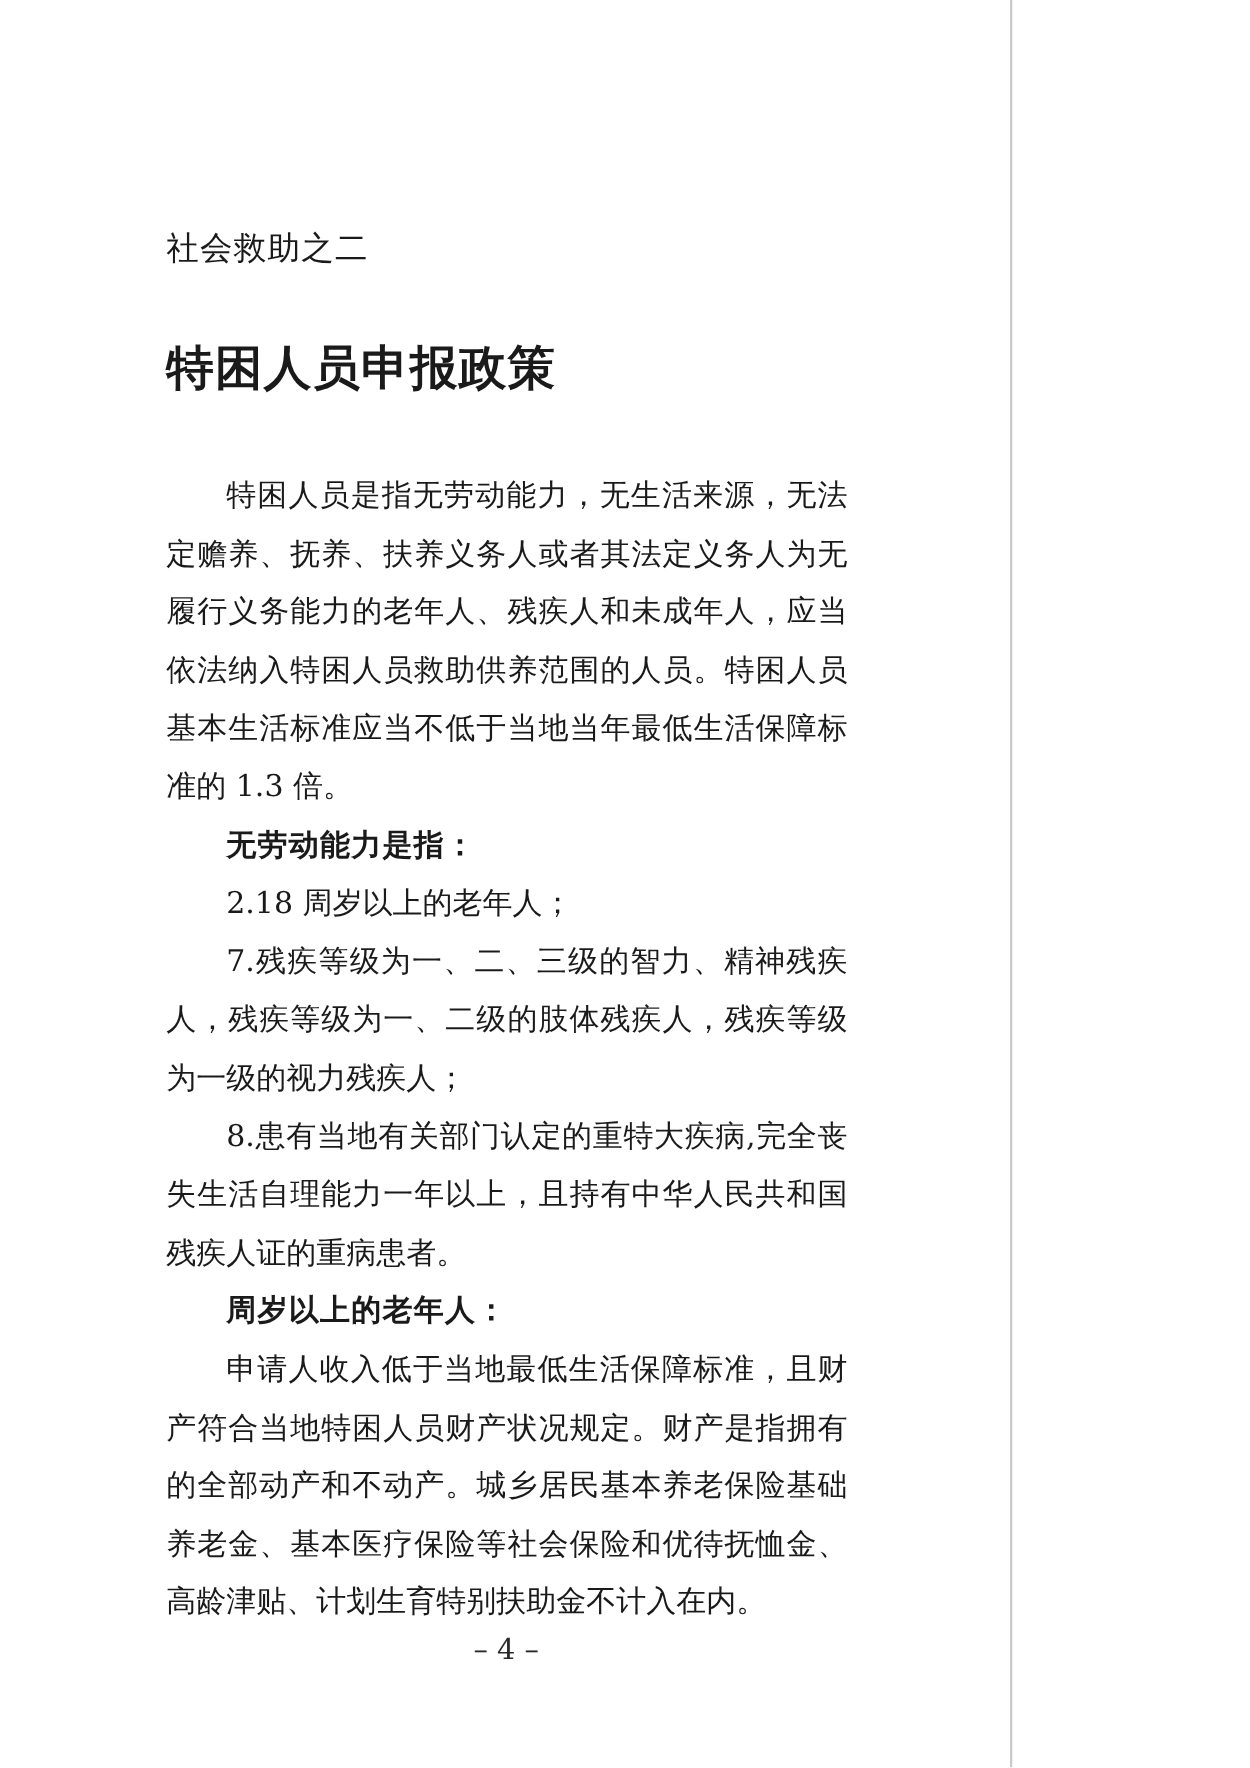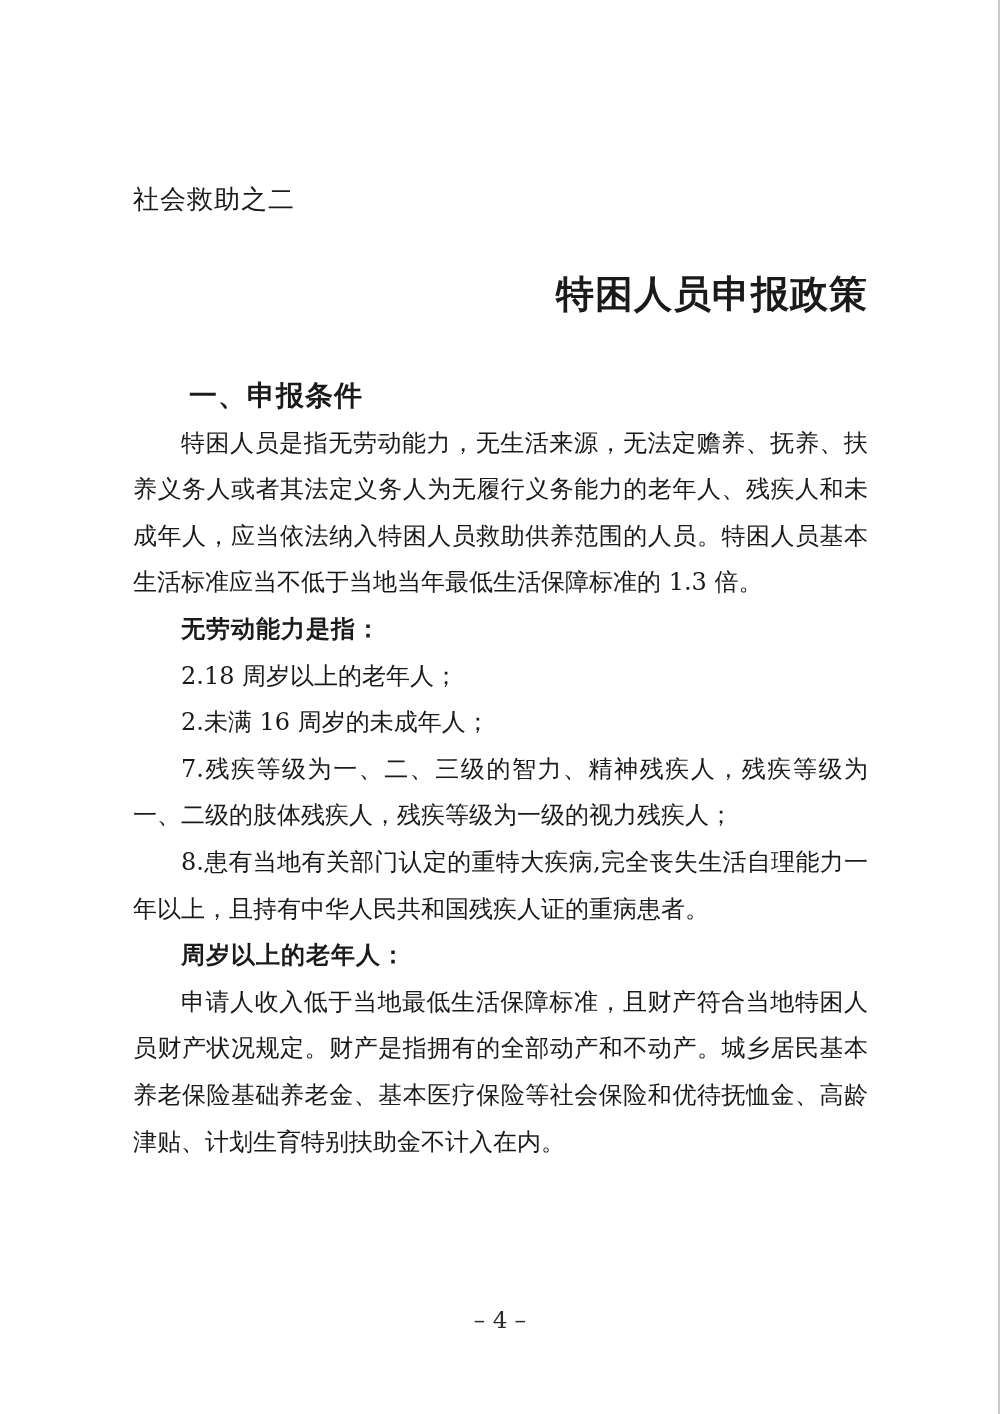--- a/index.html
+++ b/index.html
@@ -2,21 +2,21 @@
 <html><head>
 <meta charset="utf-8">
 <style>
   html, body {
     margin: 0;
     padding: 0;
     background: #ffffff;
   }
   .page {
     position: relative;
-    width: 1000px;
+    width: 810px;
     height: 1414px;
     background: #ffffff;
     overflow: hidden;
     font-family: "DejaVu Serif", "Liberation Serif", serif;
     color: #1a1a1a;
   }
   .page-right-edge {
     position: absolute;
     top: 0;
     right: 0;
@@ -31,21 +31,21 @@
     padding-top: 183px;
     font-size: 26px;
     line-height: 32px;
     letter-spacing: 1px;
   }
   .doc-title {
     margin-top: 56px;
     font-size: 38px;
     line-height: 46px;
     font-weight: bold;
-    text-align: right;
+    text-align: left;
     font-family: "DejaVu Sans", "Liberation Sans", sans-serif;
     letter-spacing: 1px;
   }
   .body-block {
     margin-top: 56px;
   }
   .body-block p {
     margin: 0;
     font-size: 24px;
     line-height: 46.6px;
@@ -86,29 +86,27 @@
 
 <div class="page">
   <div class="content">
 
     <div class="doc-label">社会救助之二</div>
 
     <h1 class="doc-title">特困人员申报政策</h1>
 
     <div class="body-block">
 
-      <p class="section-heading">一、申报条件</p>
 
       <p class="para">特困人员是指无劳动能力，无生活来源，无法定赡养、抚养、扶养义务人或者其法定义务人为无履行义务能力的老年人、残疾人和未成年人，应当依法纳入特困人员救助供养范围的人员。特困人员基本生活标准应当不低于当地当年最低生活保障标准的 1.3 倍。</p>
 
       <p class="subheading">无劳动能力是指：</p>
 
       <p class="list-item">2.18 周岁以上的老年人；</p>
 
-      <p class="list-item">2.未满 16 周岁的未成年人；</p>
 
       <p class="list-item">7.残疾等级为一、二、三级的智力、精神残疾人，残疾等级为一、二级的肢体残疾人，残疾等级为一级的视力残疾人；</p>
 
       <p class="list-item">8.患有当地有关部门认定的重特大疾病,完全丧失生活自理能力一年以上，且持有中华人民共和国残疾人证的重病患者。</p>
 
       <p class="subheading">周岁以上的老年人：</p>
 
       <p class="para">申请人收入低于当地最低生活保障标准，且财产符合当地特困人员财产状况规定。财产是指拥有的全部动产和不动产。城乡居民基本养老保险基础养老金、基本医疗保险等社会保险和优待抚恤金、高龄津贴、计划生育特别扶助金不计入在内。</p>
 
     </div>

